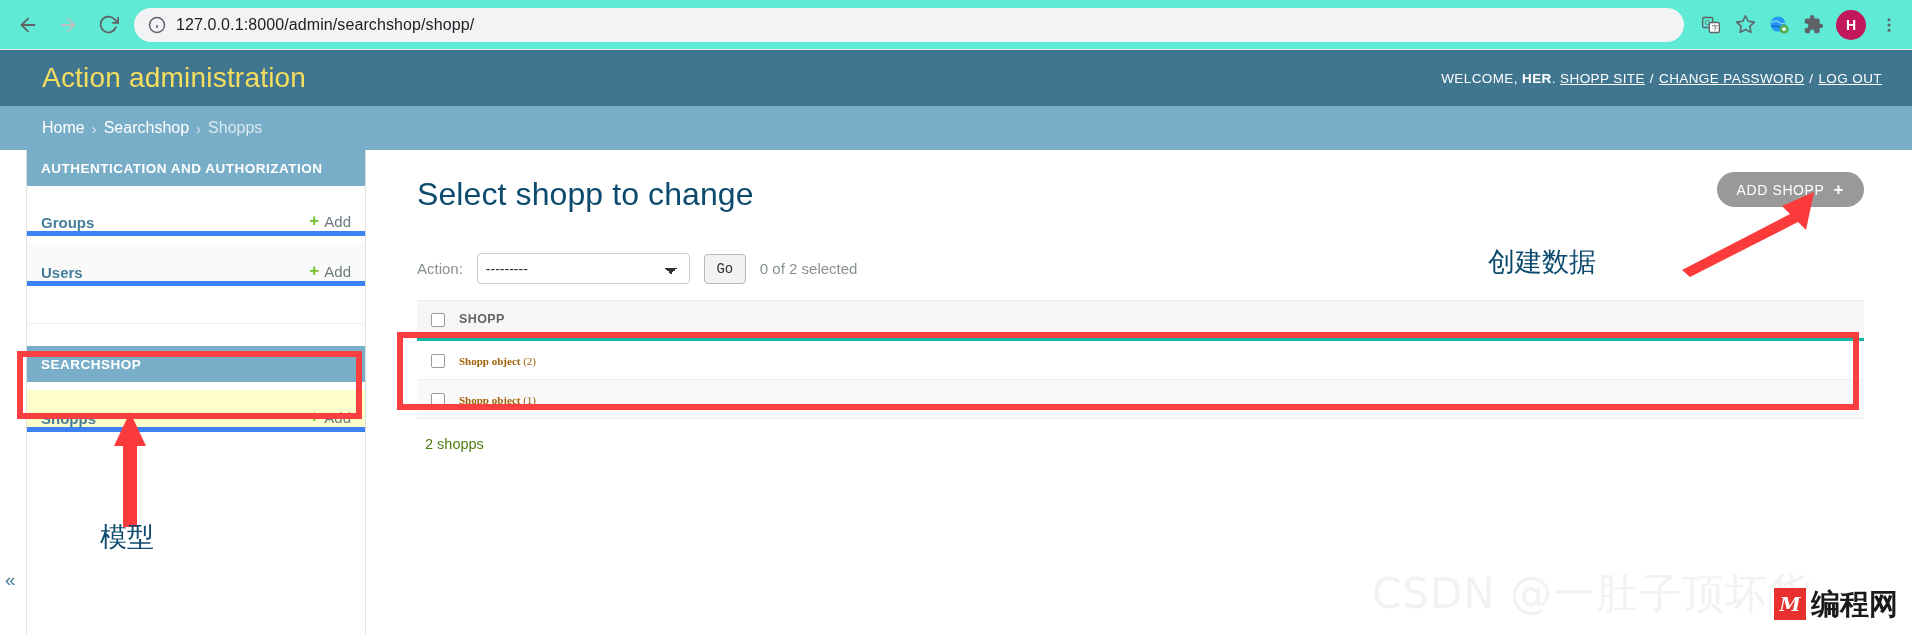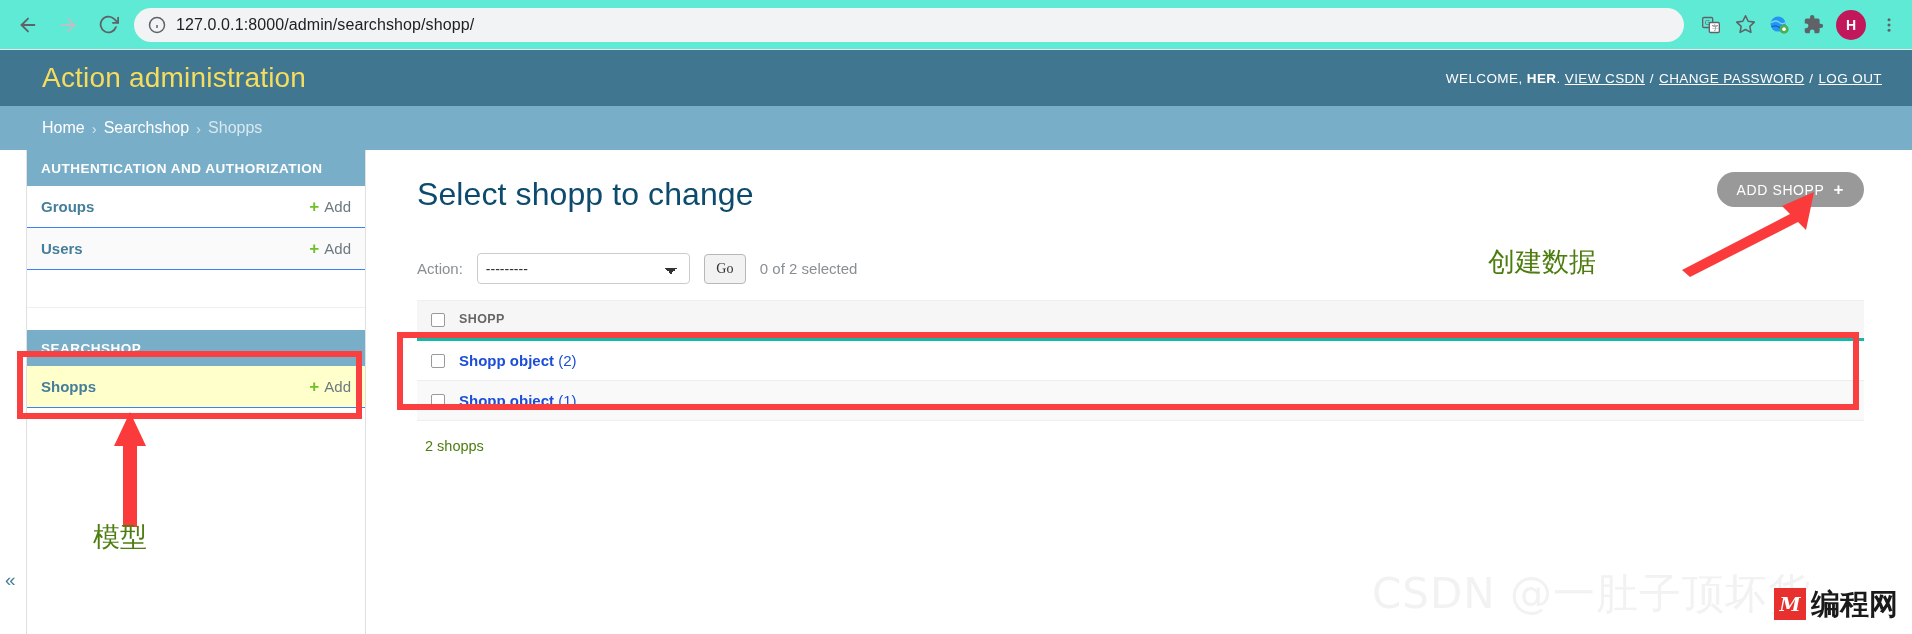--- a/index.html
+++ b/index.html
@@ -114,25 +114,26 @@
   }
   .app-header {
     background: #79aec8; color: #ffffff;
     font-size: 13.5px; font-weight: bold;
     letter-spacing: 0.5px;
     padding: 10px 14px;
     height: 36px;
     display: flex; align-items: center;
   }
   .model-row {
-    display: flex; align-items: center; justify-content: space-between;
+    display: flex; align-items: flex-end; justify-content: space-between;
     padding: 0 14px;
     height: 42px;
-    border-bottom: 1px solid #3b82f6;
-    background: #ffffff;
+    border-bottom: 5px solid #3b82f6;
+    background: #ffffff;
+    margin-top: 8px;
   }
   .model-row.alt { background: #fafafa; }
   .model-row.highlight { background: #ffffcc; }
   .model-name {
     font-size: 15px; color: #447e9b; font-weight: bold;
     text-decoration: none;
   }
   .add-link {
     font-size: 15px; color: #6d7a80;
     display: flex; align-items: center; gap: 5px;
@@ -192,21 +193,21 @@
     background-position: calc(100% - 18px) 14px, calc(100% - 12px) 14px;
     background-size: 6px 6px, 6px 6px;
     background-repeat: no-repeat;
   }
   .go-btn {
     height: 30px; min-width: 42px;
     background: #f2f2f2; border: 1px solid #b8b8b8;
     border-radius: 4px;
     font-size: 14px; color: #333333;
     padding: 0 11px;
-    font-family: Liberation Serif, serif;
+    font-family: Liberation Mono, monospace;
     cursor: pointer;
   }
   .sel-count { font-size: 15px; color: #888f93; }
 
   
   .results {
     width: 1447px;
     border-collapse: collapse;
     font-size: 14px;
   }
@@ -229,49 +230,50 @@
   .results tbody tr.row2 td { background: #f9f9f9; }
   .col-check { width: 42px; padding-left: 14px !important; }
   .cb {
     width: 14px; height: 14px;
     border: 1px solid #9a9a9a; border-radius: 2px;
     background: #ffffff;
     display: inline-block;
     vertical-align: middle;
   }
   .obj-link {
-    color: #1d4ed8; font-weight: bold; font-size: 15px;
+    color: #a16207; font-weight: bold; font-size: 11px;
     text-decoration: none;
+    font-family: Liberation Serif, serif;
   }
   .obj-link .num { font-weight: normal; }
   .paginator {
     font-size: 14.5px; color: #4d7c0f;
     padding-top: 17px; padding-left: 8px;
   }
 
   
   .anno-box {
     position: absolute;
     border: 6px solid #f93f3f;
     pointer-events: none;
     z-index: 40;
   }
   #anno-sidebar { left: 17px; top: 351px; width: 345px; height: 68px; }
   #anno-table   { left: 397px; top: 332px; width: 1462px; height: 78px; }
 
   .anno-text {
     position: absolute;
-    color: #4d7c0f;
+    color: #0c4a6e;
     font-size: 27px;
     font-family: "DejaVu Sans", sans-serif;
     font-weight: 500;
     z-index: 41;
     white-space: nowrap;
   }
-  #anno-text-model { left: 93px; top: 519px; }
+  #anno-text-model { left: 100px; top: 519px; }
   #anno-text-create { left: 1488px; top: 244px; }
 
   .anno-arrow { position: absolute; z-index: 41; }
   #arrow-sidebar { left: 100px; top: 412px; }
   #arrow-addbtn { left: 1676px; top: 192px; }
 
   
   .csdn-wm {
     position: absolute;
     left: 1372px; top: 566px;
@@ -374,21 +376,21 @@
           <circle cx="12" cy="19" r="2"></circle>
         </svg>
     </div>
   </div>
 </div>
 
 <div class="dj-header">
   <div class="dj-title">Action administration</div>
   <div class="dj-usertools">
     <span class="plain">WELCOME,</span>&nbsp;<span class="bold">HER</span><span class="plain">.</span>&nbsp;
-    <a href="#">VIEW CSDN</a>
+    <a href="#">SHOPP SITE</a>
     <span class="sep">/</span>
     <a href="#">CHANGE PASSWORD</a>
     <span class="sep">/</span>
     <a href="#">LOG OUT</a>
   </div>
 </div>
 
 <div class="breadcrumb">
   <a href="#">Home</a>
   <span class="crumb-sep">›</span>

